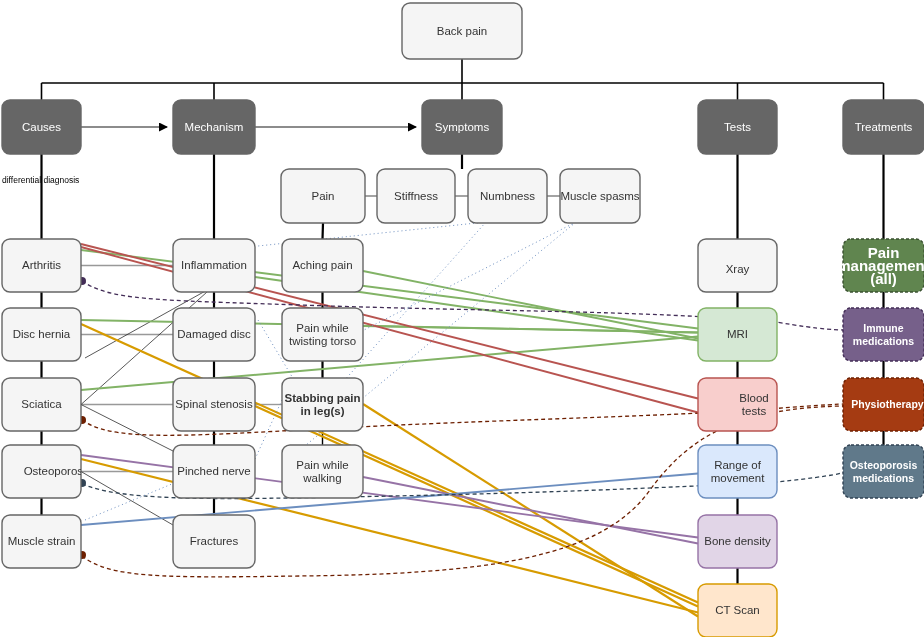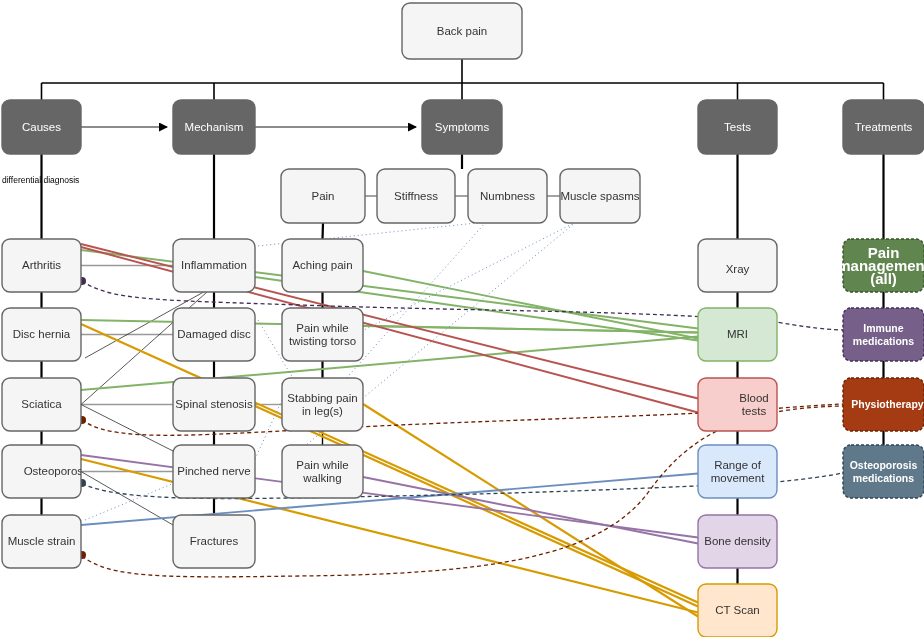--- a/index.html
+++ b/index.html
@@ -231,21 +231,21 @@
         </g>
         <g>
           <rect x="282" y="308" width="81" height="53" rx="8" ry="8" fill="#f5f5f5" stroke="#666666" stroke-width="1.4"></rect>
           <foreignObject x="282" y="308" width="81" height="53"><div xmlns="http://www.w3.org/1999/xhtml" class="fo-wrap">
               <span class="nodeLabel" style="color: rgb(51, 51, 51);">Pain while twisting torso</span>
             </div></foreignObject>
         </g>
         <g>
           <rect x="282" y="378" width="81" height="53" rx="8" ry="8" fill="#f5f5f5" stroke="#666666" stroke-width="1.4"></rect>
           <foreignObject x="282" y="378" width="81" height="53"><div xmlns="http://www.w3.org/1999/xhtml" class="fo-wrap">
-              <span class="nodeLabel" style="color: rgb(51, 51, 51);">Stabbing pain in leg(s)</span>
+              <span class="nodeLabel" style="color: rgb(51, 51, 51); font-weight: bold;">Stabbing pain in leg(s)</span>
             </div></foreignObject>
         </g>
         <g>
           <rect x="282" y="445" width="81" height="53" rx="8" ry="8" fill="#f5f5f5" stroke="#666666" stroke-width="1.4"></rect>
           <foreignObject x="282" y="445" width="81" height="53"><div xmlns="http://www.w3.org/1999/xhtml" class="fo-wrap">
               <span class="nodeLabel" style="color: rgb(51, 51, 51);">Pain while walking</span>
             </div></foreignObject>
         </g>
         <g>
           <rect x="698" y="239" width="79" height="53" rx="8" ry="8" fill="#f5f5f5" stroke="#666666" stroke-width="1.4"></rect>

